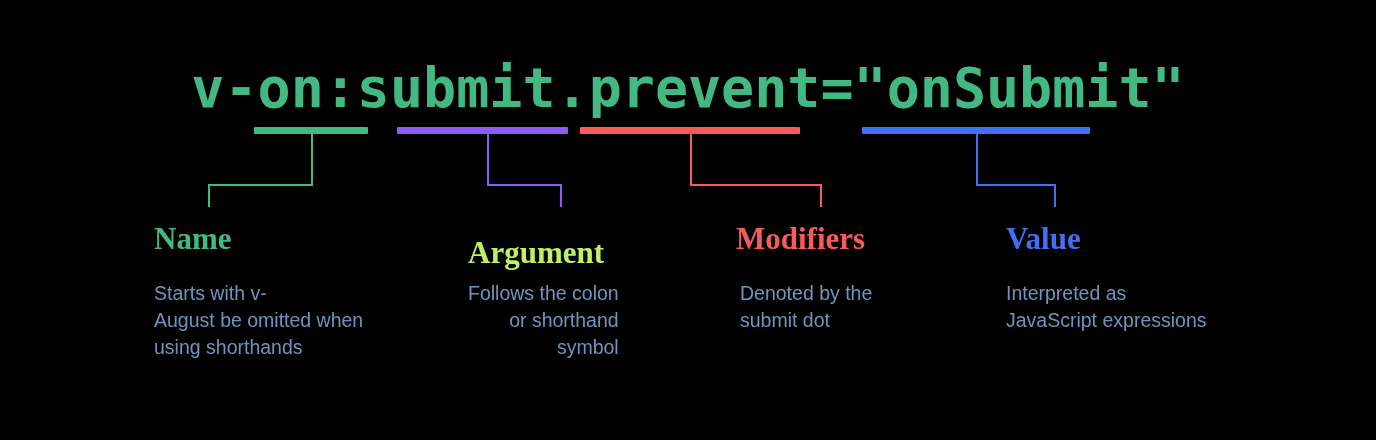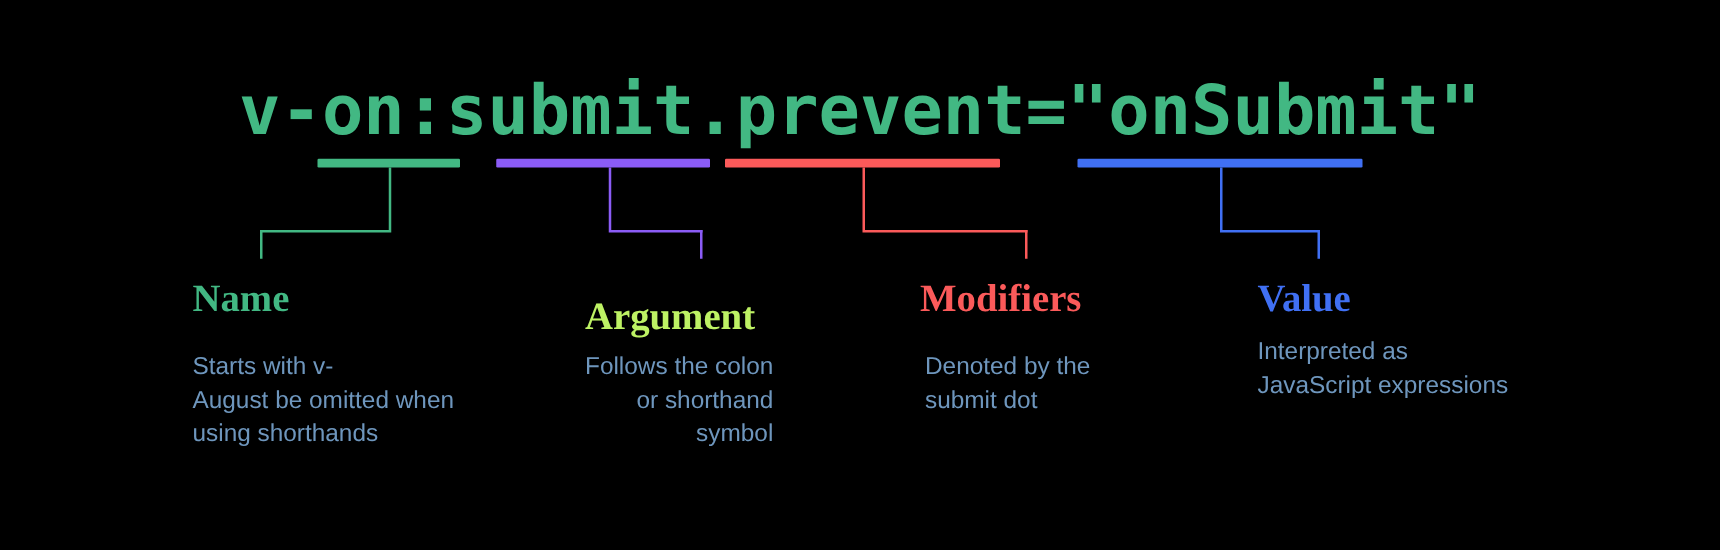--- a/index.html
+++ b/index.html
@@ -96,17 +96,17 @@
       <div class="conn-h" style="left: 690px; top: 184px; width: 132px; background: rgb(251, 90, 90);"></div>
       <div class="conn-v" style="left: 820px; top: 184px; height: 23px; background: rgb(251, 90, 90);"></div>
       <div class="label-title" style="left: 736px; top: 222px; color: rgb(251, 90, 90);">Modifiers</div>
       <div class="label-desc" style="left: 740px; top: 280px; color: rgb(110, 150, 189);">Denoted by the
 submit dot</div>
       <div class="bar" style="left: 862px; top: 127px; width: 228px; background: rgb(64, 112, 244);"></div>
       <div class="conn-v" style="left: 976px; top: 134px; height: 50px; background: rgb(64, 112, 244);"></div>
       <div class="conn-h" style="left: 976px; top: 184px; width: 80px; background: rgb(64, 112, 244);"></div>
       <div class="conn-v" style="left: 1054px; top: 184px; height: 23px; background: rgb(64, 112, 244);"></div>
       <div class="label-title" style="left: 1006px; top: 222px; color: rgb(64, 112, 244);">Value</div>
-      <div class="label-desc" style="left: 1006px; top: 268px; color: rgb(110, 150, 189);">Interpreted as
+      <div class="label-desc" style="left: 1006px; top: 280px; color: rgb(110, 150, 189);">Interpreted as
 JavaScript expressions</div>
     </div>
 
 </div>
 
 </body></html>

